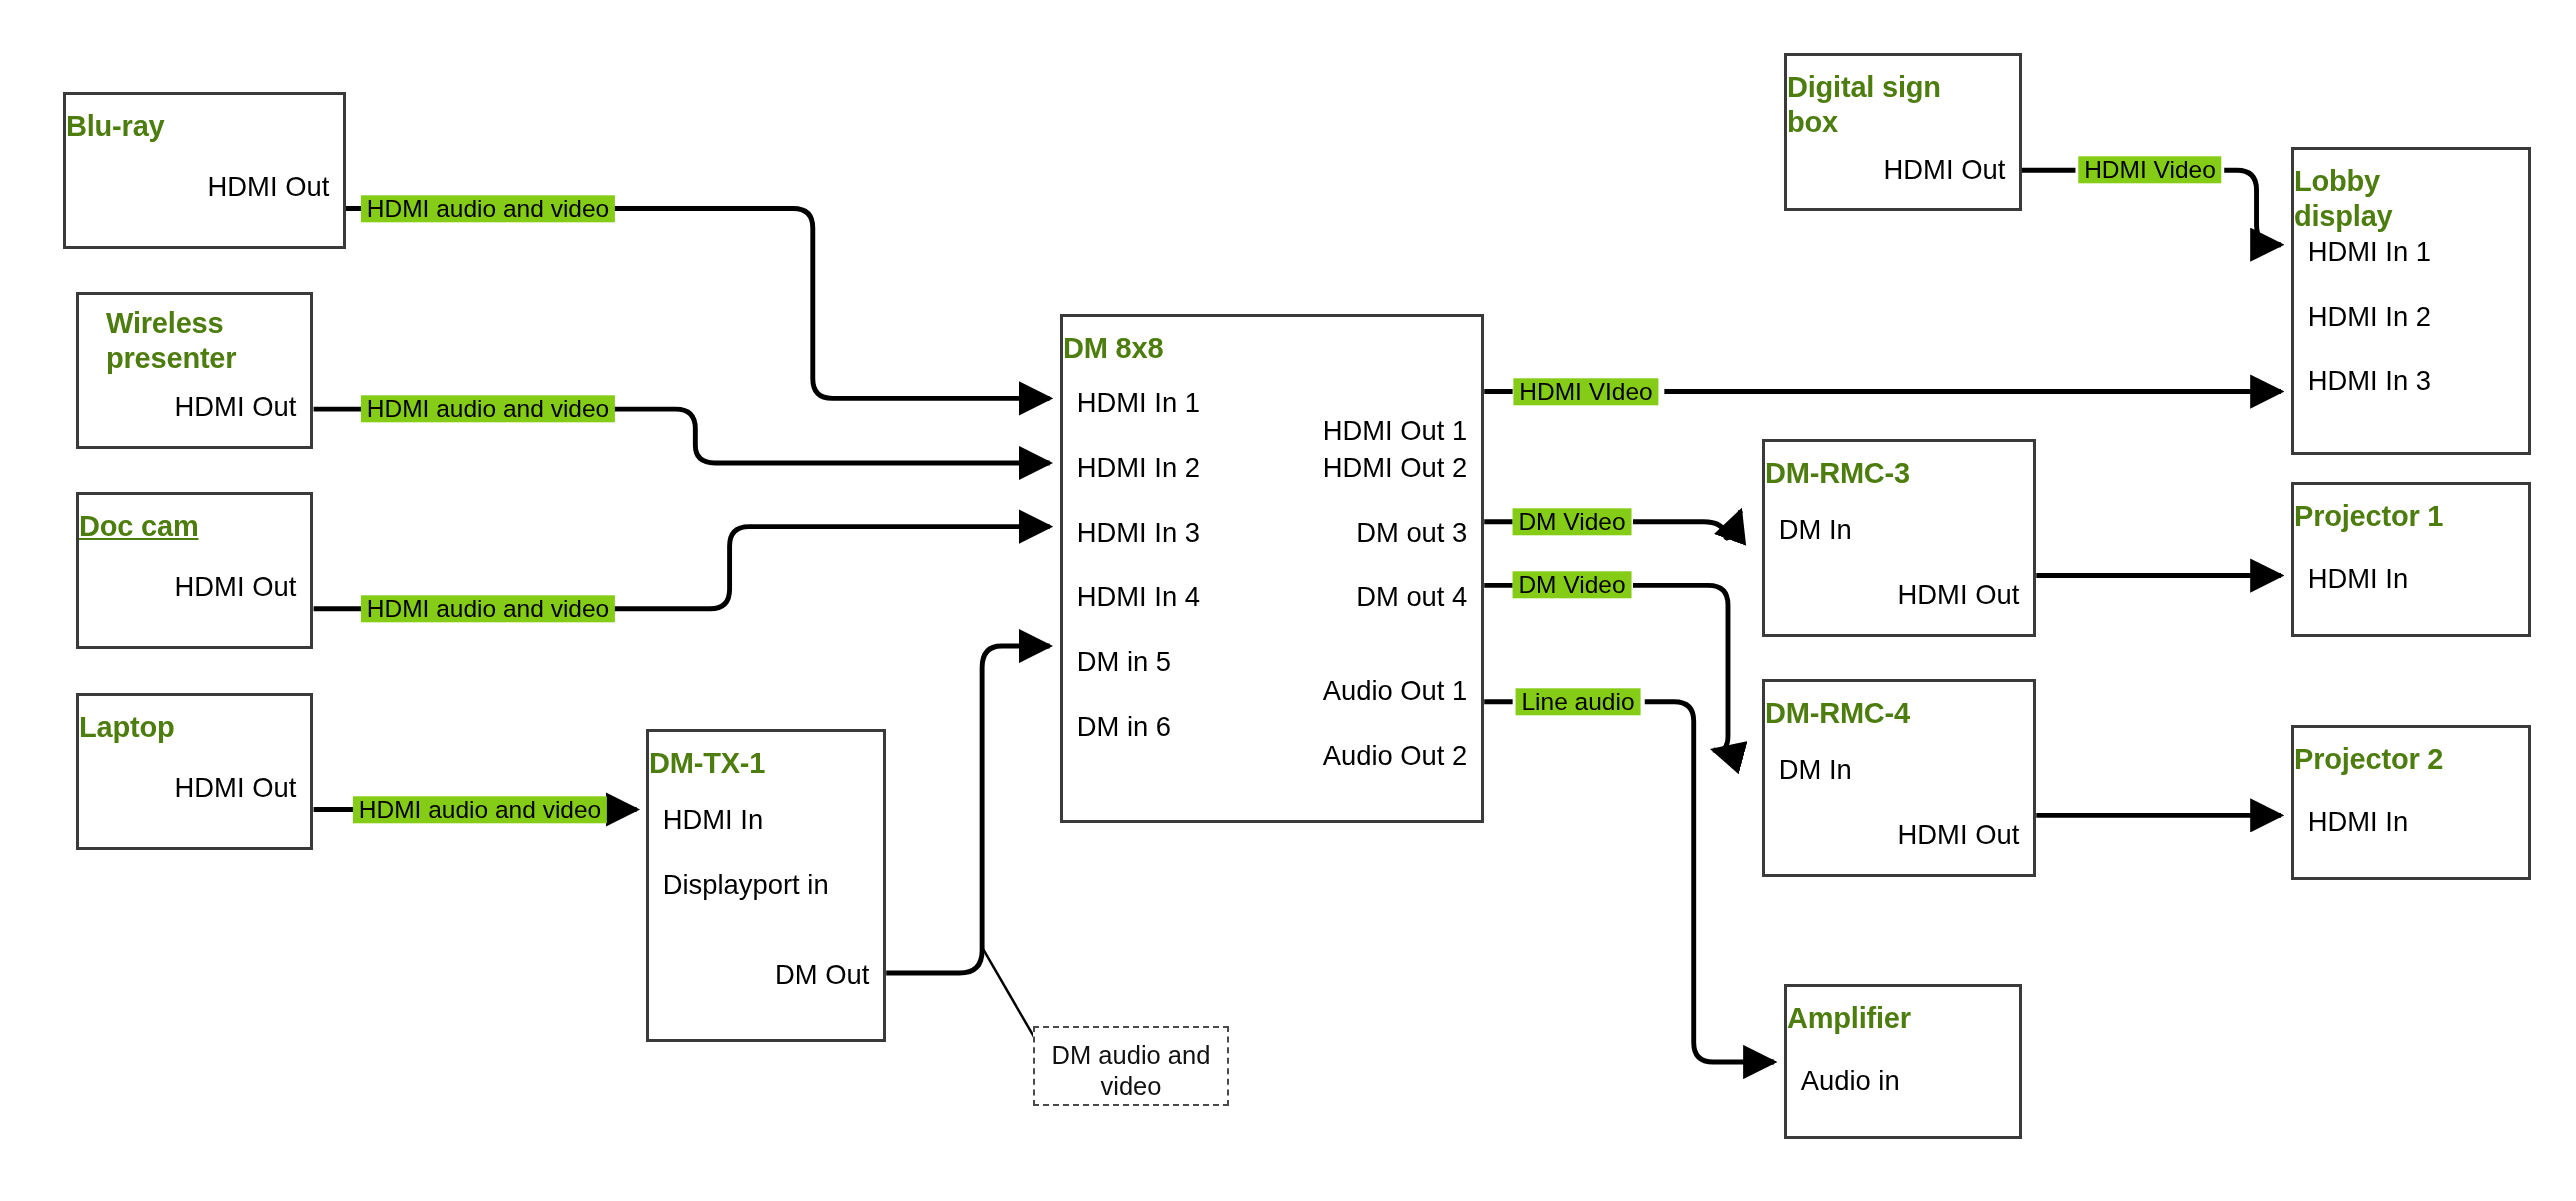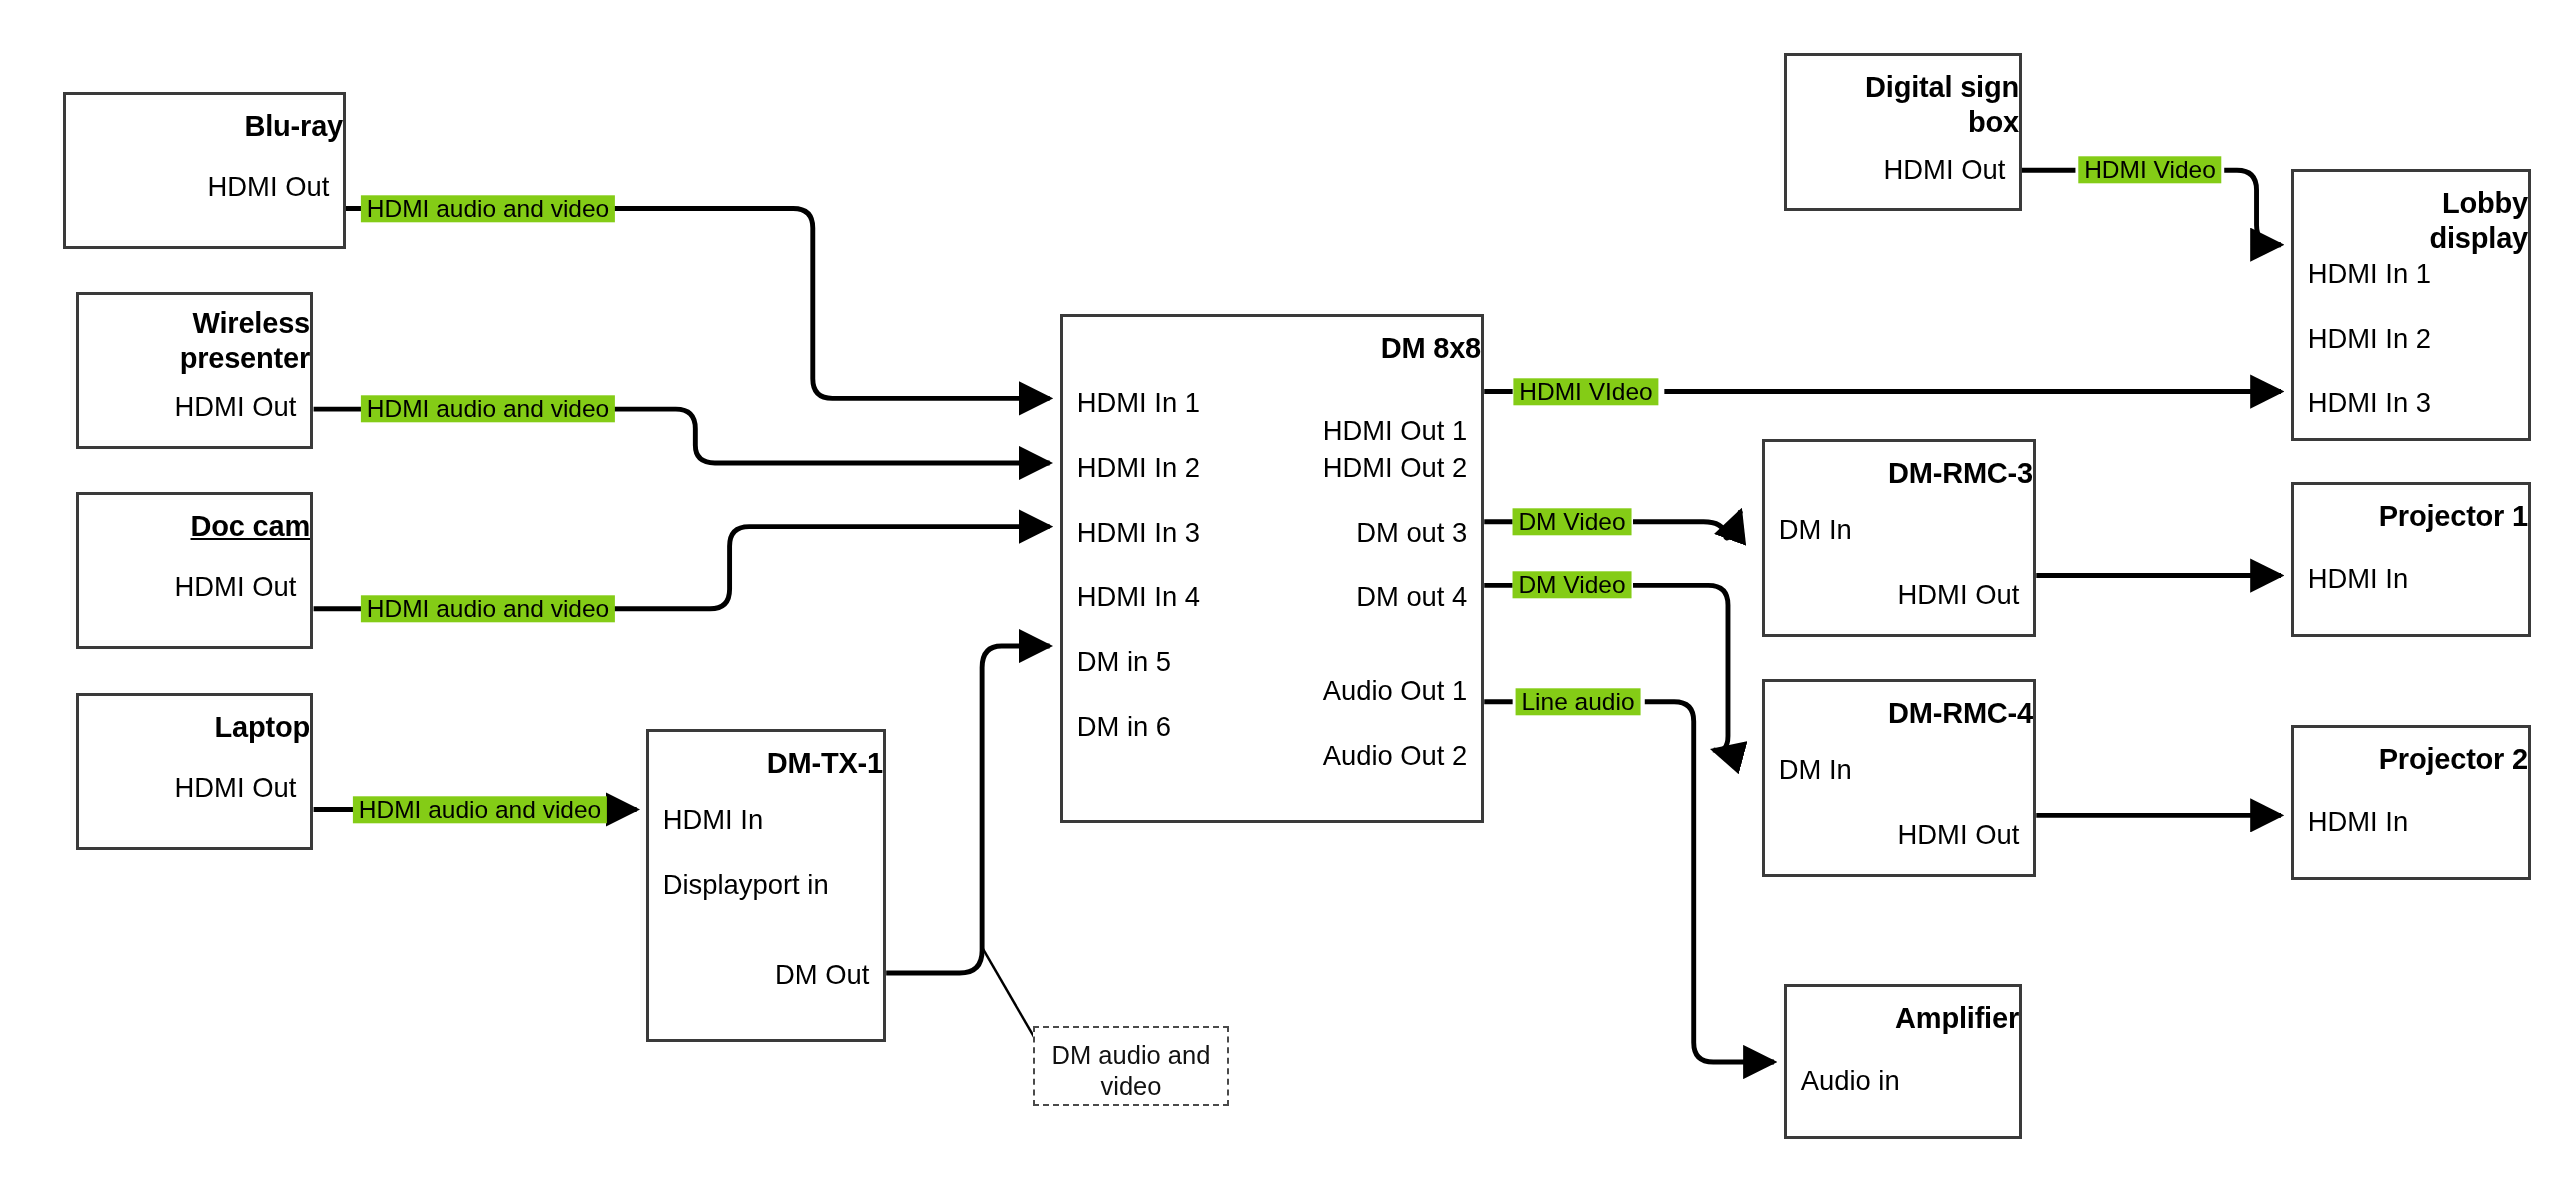--- a/index.html
+++ b/index.html
@@ -33,25 +33,25 @@
     z-index: 5;
   }
   .node.note {
     border: 2.9px dashed #4a4a4a;
     z-index: 4;
   }
   .node-title {
     position: absolute;
     left: 0;
     right: 0;
-    text-align: right;
+    text-align: left;
     font-weight: bold;
     font-size: 29px;
     line-height: 35px;
-    color: #000000;
+    color: #4d7c0f;
     letter-spacing: -0.2px;
   }
   .port {
     position: absolute;
     font-size: 27.4px;
     line-height: 31px;
     color: #000000;
     white-space: nowrap;
   }
   .port.left  { text-align: left; }
@@ -155,21 +155,21 @@
         <div class="port right" style="top: 135px; right: 13.7px;">HDMI Out 2</div>
         <div class="port right" style="top: 200px; right: 13.7px;">DM out 3</div>
         <div class="port right" style="top: 264px; right: 13.7px;">DM out 4</div>
         <div class="port right" style="top: 358px; right: 13.7px;">Audio Out 1</div>
         <div class="port right" style="top: 423px; right: 13.7px;">Audio Out 2</div>
       </div>
       <div class="node" style="left: 1784px; top: 53px; width: 238px; height: 158px;">
         <div class="node-title" style="top: 13.7px;">Digital sign<br>box</div>
         <div class="port right" style="top: 98px; right: 13.7px;">HDMI Out</div>
       </div>
-      <div class="node" style="left: 2291px; top: 169px; width: 240px; height: 272px; padding-left: 12px;">
+      <div class="node" style="left: 2291px; top: 147px; width: 240px; height: 308px; padding-left: 12px;">
         <div class="node-title" style="top: 13.7px;">Lobby<br>display</div>
         <div class="port left" style="top: 86px; left: 13.7px;">HDMI In 1</div>
         <div class="port left" style="top: 151px; left: 13.7px;">HDMI In 2</div>
         <div class="port left" style="top: 215px; left: 13.7px;">HDMI In 3</div>
       </div>
       <div class="node" style="left: 1762px; top: 439px; width: 274px; height: 198px;">
         <div class="node-title" style="top: 13.7px;">DM-RMC-3</div>
         <div class="port left" style="top: 72px; left: 13.7px;">DM In</div>
         <div class="port right" style="top: 137px; right: 13.7px;">HDMI Out</div>
       </div>

